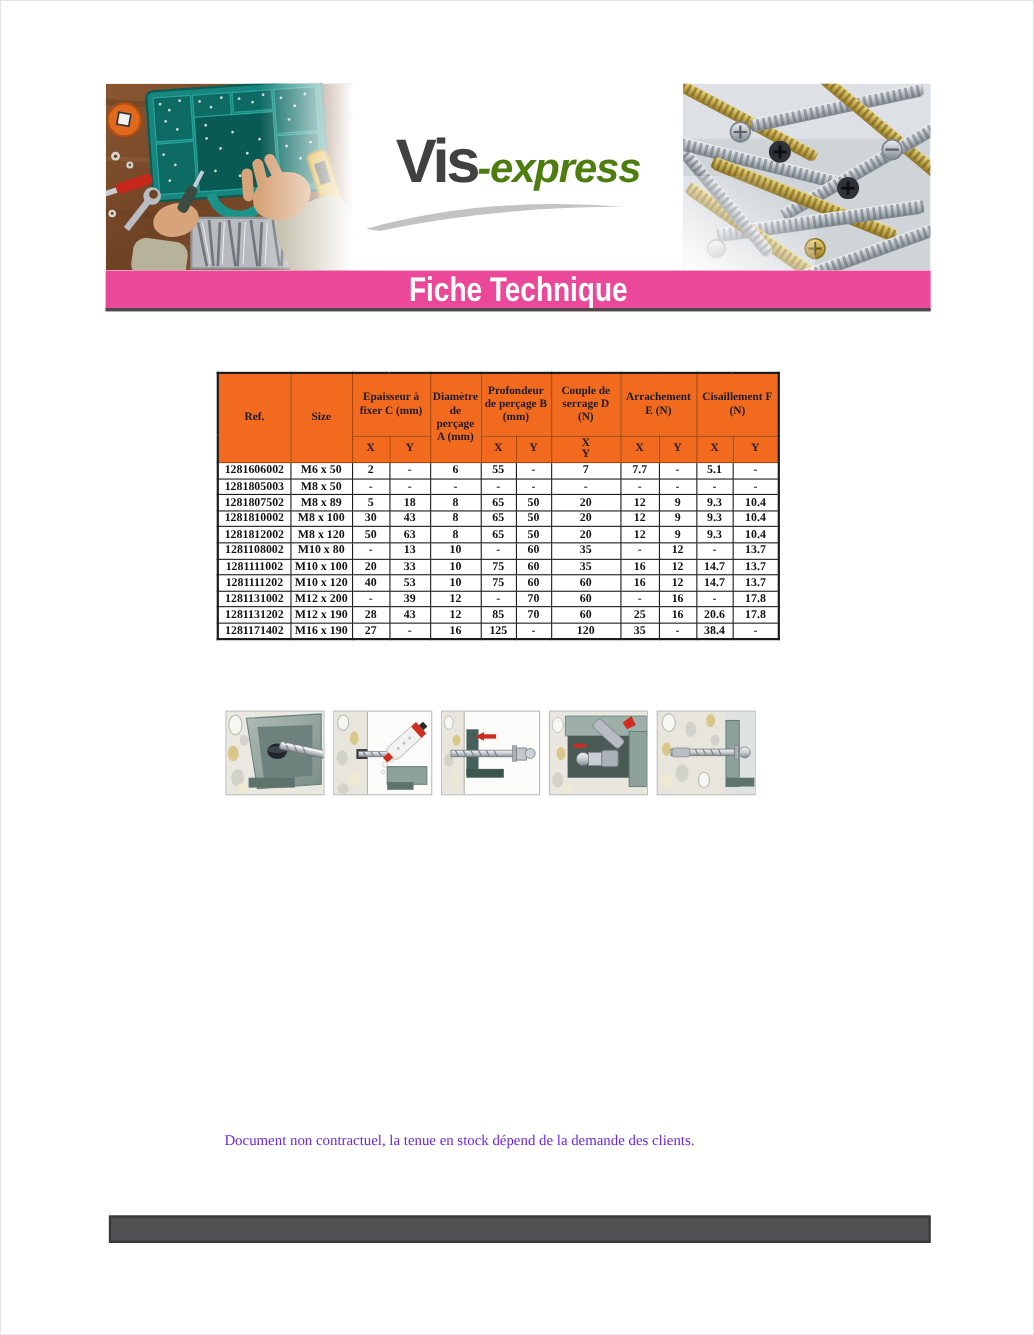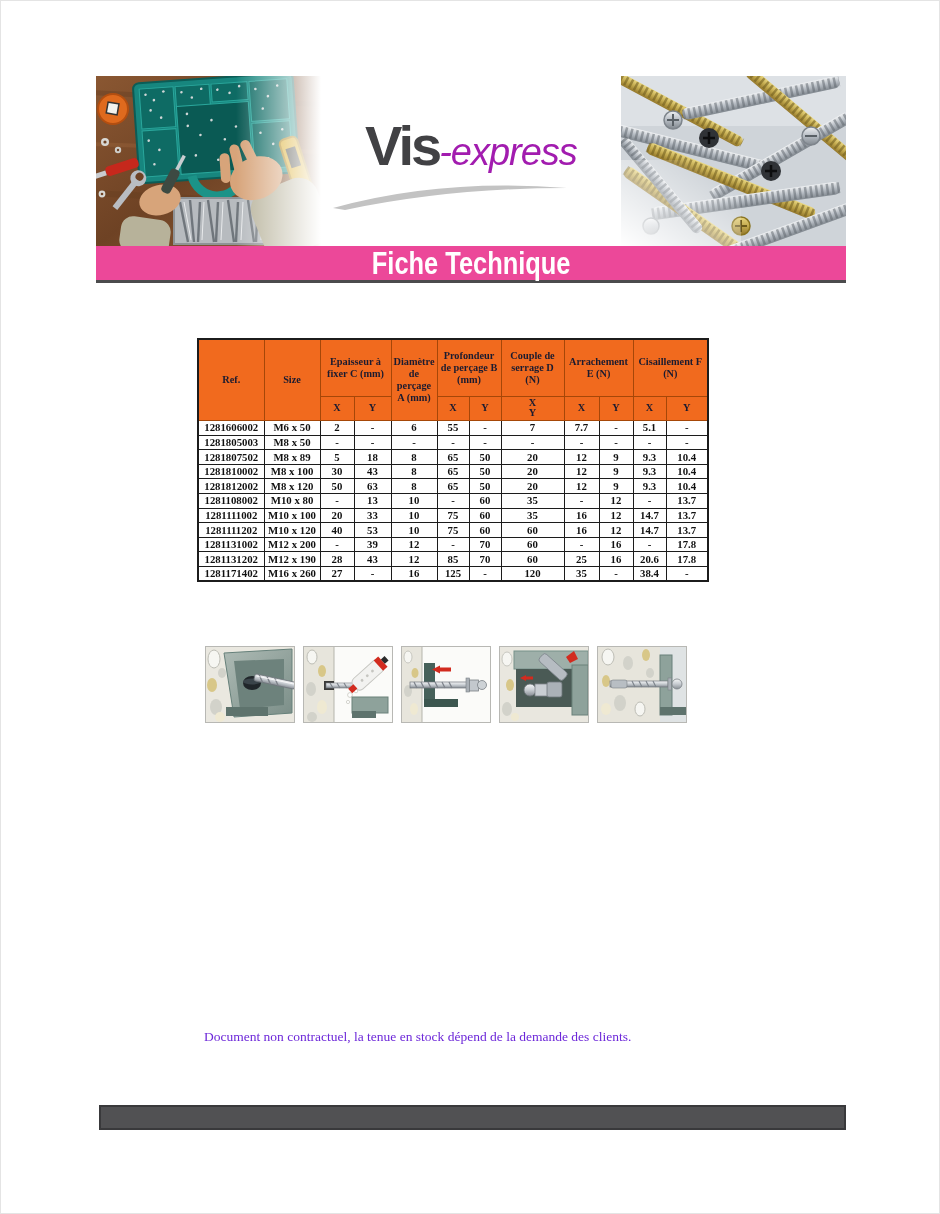--- a/index.html
+++ b/index.html
@@ -9,21 +9,21 @@
     position:relative; width:940px; height:1214px; background:#fff;
     border:1px solid #e4e4e4; overflow:hidden;
   }
   
   .header { position:absolute; left:95px; top:75px; width:750px; height:170px; display:flex; }
   .photo { width:225px; height:170px; overflow:hidden; flex:0 0 auto; }
   .photo svg { display:block; }
   .logo-area { width:300px; height:170px; display:flex; flex-direction:column; align-items:center; justify-content:center; padding-top:6px; }
   .logo-line { white-space:nowrap; line-height:1; }
   .logo-vis { font-size:56px; font-weight:bold; color:#414144; letter-spacing:-3px; }
-  .logo-express { font-size:38px; font-weight:normal; font-style:italic; color:#a21caf; letter-spacing:-1px; }
+  .logo-express { font-size:38px; font-weight:bold; font-style:italic; color:#4d7c0f; letter-spacing:-1px; }
   .logo-swoosh { margin-top:2px; margin-right:40px; }
   
   .banner {
     position:absolute; left:95px; top:245px; width:750px; height:37px;
     background:#ec4899; border-bottom:3px solid #4b4b4d;
     display:flex; align-items:center; justify-content:center;
   }
   .banner-text {
     display:inline-block; color:#fff; font-weight:bold; font-size:31px; line-height:1;
     transform:scaleX(0.82); letter-spacing:0px;
@@ -468,21 +468,21 @@
           <td>85</td>
           <td>70</td>
           <td>60</td>
           <td>25</td>
           <td>16</td>
           <td>20.6</td>
           <td>17.8</td>
         </tr>
         <tr>
           <td>1281171402</td>
-          <td>M16 x 260</td>
+          <td>M16 x 190</td>
           <td>27</td>
           <td>-</td>
           <td>16</td>
           <td>125</td>
           <td>-</td>
           <td>120</td>
           <td>35</td>
           <td>-</td>
           <td>38.4</td>
           <td>-</td>

